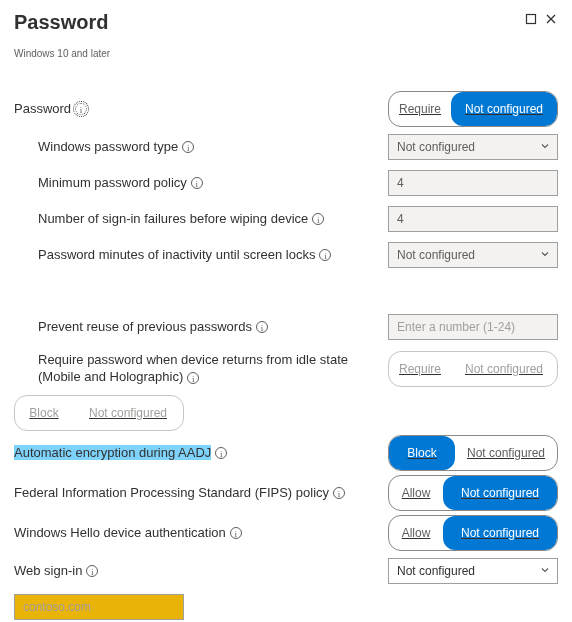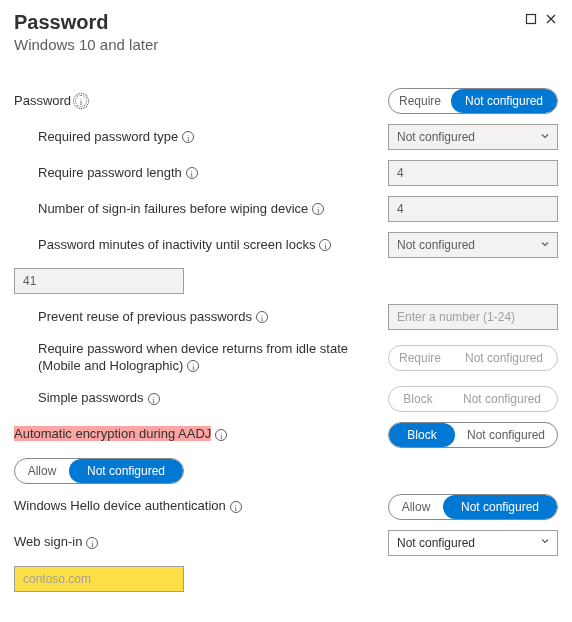--- a/index.html
+++ b/index.html
@@ -9,44 +9,44 @@
     height: 622px;
     font-family: "Segoe UI", -apple-system, sans-serif;
     font-size: 13px;
     color: #323130;
     background: #fff;
     padding: 10px 14px;
   }
   .header { display: flex; align-items: flex-start; }
   .header-left { flex: 1; }
   .header-title { font-size: 20px; font-weight: 600; margin: 0; line-height: 1.2; }
-  .header-sub { font-size: 15px; color: #605e5c; margin-top: 2px; }
+  .header-sub { font-size: 10px; color: #605e5c; margin-top: 14px; }
   .header-icons { display: flex; gap: 6px; padding-top: 2px; }
   .win-btn { width: 14px; height: 14px; display: flex; align-items: center; justify-content: center; cursor: default; }
   .win-btn svg { stroke: #323130; fill: none; }
   .rows { margin-top: 30px; }
   .row { display: flex; align-items: center; min-height: 36px; padding: 2px 0; }
   .row.indent .label { padding-left: 24px; }
   .row .label { flex: 1; font-size: 13px; color: #323130; line-height: 1.3; padding-right: 10px; }
   .row.multiline { align-items: center; padding-top: 6px; padding-bottom: 6px; }
-  .label .hl { background: #fca5a5; }
+  .label .hl { background: #7dd3fc; }
   .info-icon { display: inline-block; width: 12px; height: 12px; border: 1px solid #605e5c; border-radius: 50%; font-size: 9px; line-height: 12px; text-align: center; vertical-align: middle; margin-left: 4px; cursor: pointer; color: #605e5c; font-style: normal; font-family: Georgia, serif; }
   .info-icon.dotted { border-style: dotted; outline: 1px dotted #323130; outline-offset: 1px; }
   .ctrl { width: 170px; flex-shrink: 0; }
-  .pill { display: flex; width: 170px; height: 26px; border: 1px solid #8a8886; border-radius: 13px; overflow: hidden; background: #fff; }
+  .pill { display: flex; width: 170px; height: 36px; border: 1px solid #8a8886; border-radius: 13px; overflow: hidden; background: #fff; text-decoration: underline; }
   .pill .opt { flex: 0 0 auto; display: flex; align-items: center; justify-content: center; font-size: 12px; cursor: pointer; color: #605e5c; padding: 0 10px; }
   .pill .opt.grow { flex: 1; }
   .pill .opt.sel { background: #0078d4; color: #fff; border-radius: 12px; }
   .pill.disabled { border-color: #c8c6c4; }
   .pill.disabled .opt { color: #a19f9d; cursor: default; }
   .select-box { width: 170px; height: 26px; border: 1px solid #a19f9d; background: #fff; display: flex; align-items: center; padding: 0 8px; font-size: 12px; cursor: pointer; position: relative; }
   .select-box.disabled { background: #f3f2f1; color: #605e5c; cursor: default; }
   .select-box .chev { position: absolute; right: 6px; }
   .chev svg { stroke: #605e5c; fill: none; }
-  .text-input { width: 170px; height: 26px; border: 1px solid #a19f9d; background: #fde047; padding: 0 8px; font-size: 12px; font-family: inherit; color: #323130; }
+  .text-input { width: 170px; height: 26px; border: 1px solid #a19f9d; background: #eab308; padding: 0 8px; font-size: 12px; font-family: inherit; color: #323130; }
   .text-input.readonly { background: #f3f2f1; color: #605e5c; }
   .text-input::placeholder { color: #a19f9d; }
 </style>
 </head>
 <body>
 
 <div class="header">
   <div class="header-left">
     <h1 class="header-title">Password</h1>
     <div class="header-sub">Windows 10 and later</div>
@@ -71,33 +71,33 @@
     <div class="label"><span>Password</span><i class="info-icon dotted">i</i></div>
     <div class="ctrl">
       <div class="pill">
         <div class="opt" style="flex:0 0 62px">Require</div>
         <div class="opt sel grow">Not configured</div>
       </div>
     </div>
   </div>
 
   <div class="row indent">
-    <div class="label"><span>Required password type</span><i class="info-icon">i</i></div>
+    <div class="label"><span>Windows password type</span><i class="info-icon">i</i></div>
     <div class="ctrl">
       <div class="select-box disabled">
         <span>Not configured</span>
         <span class="chev"><svg width="12" height="12" viewBox="0 0 12 12">
               <path d="M3 4.5 L6 7.5 L9 4.5" stroke-width="1.2"></path>
             </svg></span>
       </div>
     </div>
   </div>
 
   <div class="row indent">
-    <div class="label"><span>Require password length</span><i class="info-icon">i</i></div>
+    <div class="label"><span>Minimum password policy</span><i class="info-icon">i</i></div>
     <div class="ctrl"><input class="text-input readonly" readonly="" value="4" style=""></div>
   </div>
 
   <div class="row indent">
     <div class="label"><span>Number of sign-in failures before wiping device</span><i class="info-icon">i</i></div>
     <div class="ctrl"><input class="text-input readonly" readonly="" value="4" style=""></div>
   </div>
 
   <div class="row indent">
     <div class="label"><span>Password minutes of inactivity until screen locks</span><i class="info-icon">i</i></div>
@@ -105,59 +105,58 @@
       <div class="select-box disabled">
         <span>Not configured</span>
         <span class="chev"><svg width="12" height="12" viewBox="0 0 12 12">
               <path d="M3 4.5 L6 7.5 L9 4.5" stroke-width="1.2"></path>
             </svg></span>
       </div>
     </div>
   </div>
 
   <div class="row indent">
-    <div class="ctrl"><input class="text-input readonly" readonly="" value="41" style=""></div>
   </div>
 
   <div class="row indent">
     <div class="label"><span>Prevent reuse of previous passwords</span><i class="info-icon">i</i></div>
     <div class="ctrl"><input class="text-input readonly" readonly="" placeholder="Enter a number (1-24)" style=""></div>
   </div>
 
   <div class="row indent multiline">
     <div class="label"><span>Require password when device returns from idle state (Mobile and Holographic)</span><i class="info-icon">i</i></div>
     <div class="ctrl">
       <div class="pill disabled">
         <div class="opt" style="flex:0 0 62px">Require</div>
         <div class="opt grow">Not configured</div>
       </div>
     </div>
   </div>
 
   <div class="row indent">
-    <div class="label"><span>Simple passwords</span><i class="info-icon">i</i></div>
     <div class="ctrl">
       <div class="pill disabled">
         <div class="opt" style="flex:0 0 58px">Block</div>
         <div class="opt grow">Not configured</div>
       </div>
     </div>
   </div>
 
   <div class="row">
     <div class="label"><span class="hl">Automatic encryption during AADJ</span><i class="info-icon">i</i></div>
     <div class="ctrl">
       <div class="pill">
         <div class="opt sel" style="flex:0 0 66px">Block</div>
         <div class="opt grow">Not configured</div>
       </div>
     </div>
   </div>
 
   <div class="row">
+    <div class="label"><span>Federal Information Processing Standard (FIPS) policy</span><i class="info-icon">i</i></div>
     <div class="ctrl">
       <div class="pill">
         <div class="opt" style="flex:0 0 54px">Allow</div>
         <div class="opt sel grow">Not configured</div>
       </div>
     </div>
   </div>
 
   <div class="row">
     <div class="label"><span>Windows Hello device authentication</span><i class="info-icon">i</i></div>

